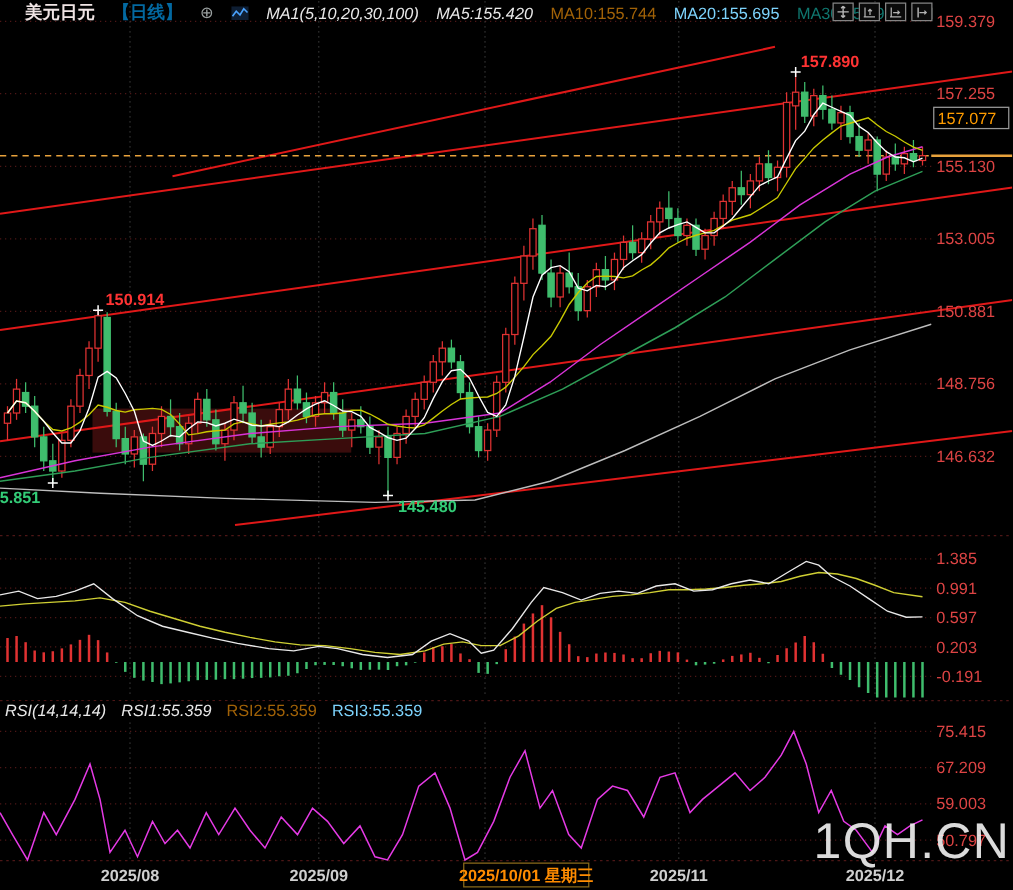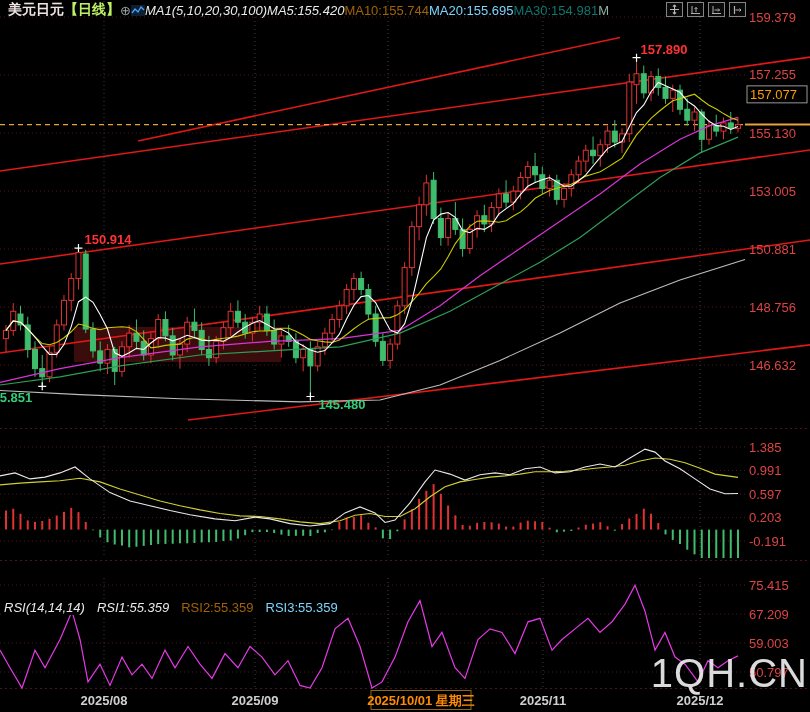--- a/index.html
+++ b/index.html
@@ -1,36 +1,36 @@
 <!DOCTYPE html>
 <html><head>
 <meta charset="utf-8">
 <style>
   html,body{margin:0;padding:0;background:#000;}
   .root{position:relative;width:810px;height:712px;background:#000;overflow:hidden;
         font-family:"Liberation Sans","DejaVu Sans",sans-serif;}
   svg.chart{position:absolute;left:0;top:0;z-index:1;}
-  .hdr{position:absolute;left:8px;top:1px;z-index:5;display:flex;align-items:center;gap:0;
+  .hdr{position:absolute;left:20px;top:1px;z-index:5;display:flex;align-items:center;gap:14px;
        font-size:13px;white-space:nowrap;}
   .sym{color:#efe4e4;font-size:14px;font-weight:700;}
-  .per{color:#bef264;font-size:14px;font-weight:700;cursor:pointer;}
+  .per{color:#0369a1;font-size:14px;font-weight:700;cursor:pointer;}
   .plus{color:#9aa0a0;font-size:13px;}
   .cicon{display:inline-flex;align-items:center;}
   .mas,.w{color:#e9e9e9;font-style:italic;}
   .y{color:#a16207;}
   .mg{color:#7dd3fc;}
   .g{color:#0f766e;}
   .m{color:#8fae9f;}
   .tools{position:absolute;right:64px;top:2px;z-index:6;display:flex;gap:4px;}
   .tool{width:15px;height:13px;border:1px solid #848484;background:#0a0a0a;display:flex;
         align-items:center;justify-content:center;cursor:pointer;}
   .macdrow,.rsirow{position:absolute;left:4px;z-index:5;display:flex;gap:12px;font-size:13px;
         white-space:nowrap;background:#000;}
   .macdrow{top:430px;}
-  .rsirow{top:561px;margin-top:39px;}
+  .rsirow{top:561px;}
   .wm{position:absolute;right:2px;bottom:16px;z-index:6;font-size:40px;font-weight:400;
       color:rgba(238,238,238,0.92);letter-spacing:1px;}
 </style>
 </head>
 <body>
 
 <div class="root">
 
   <svg class="chart" id="chart" width="810" height="712">
       <g>

